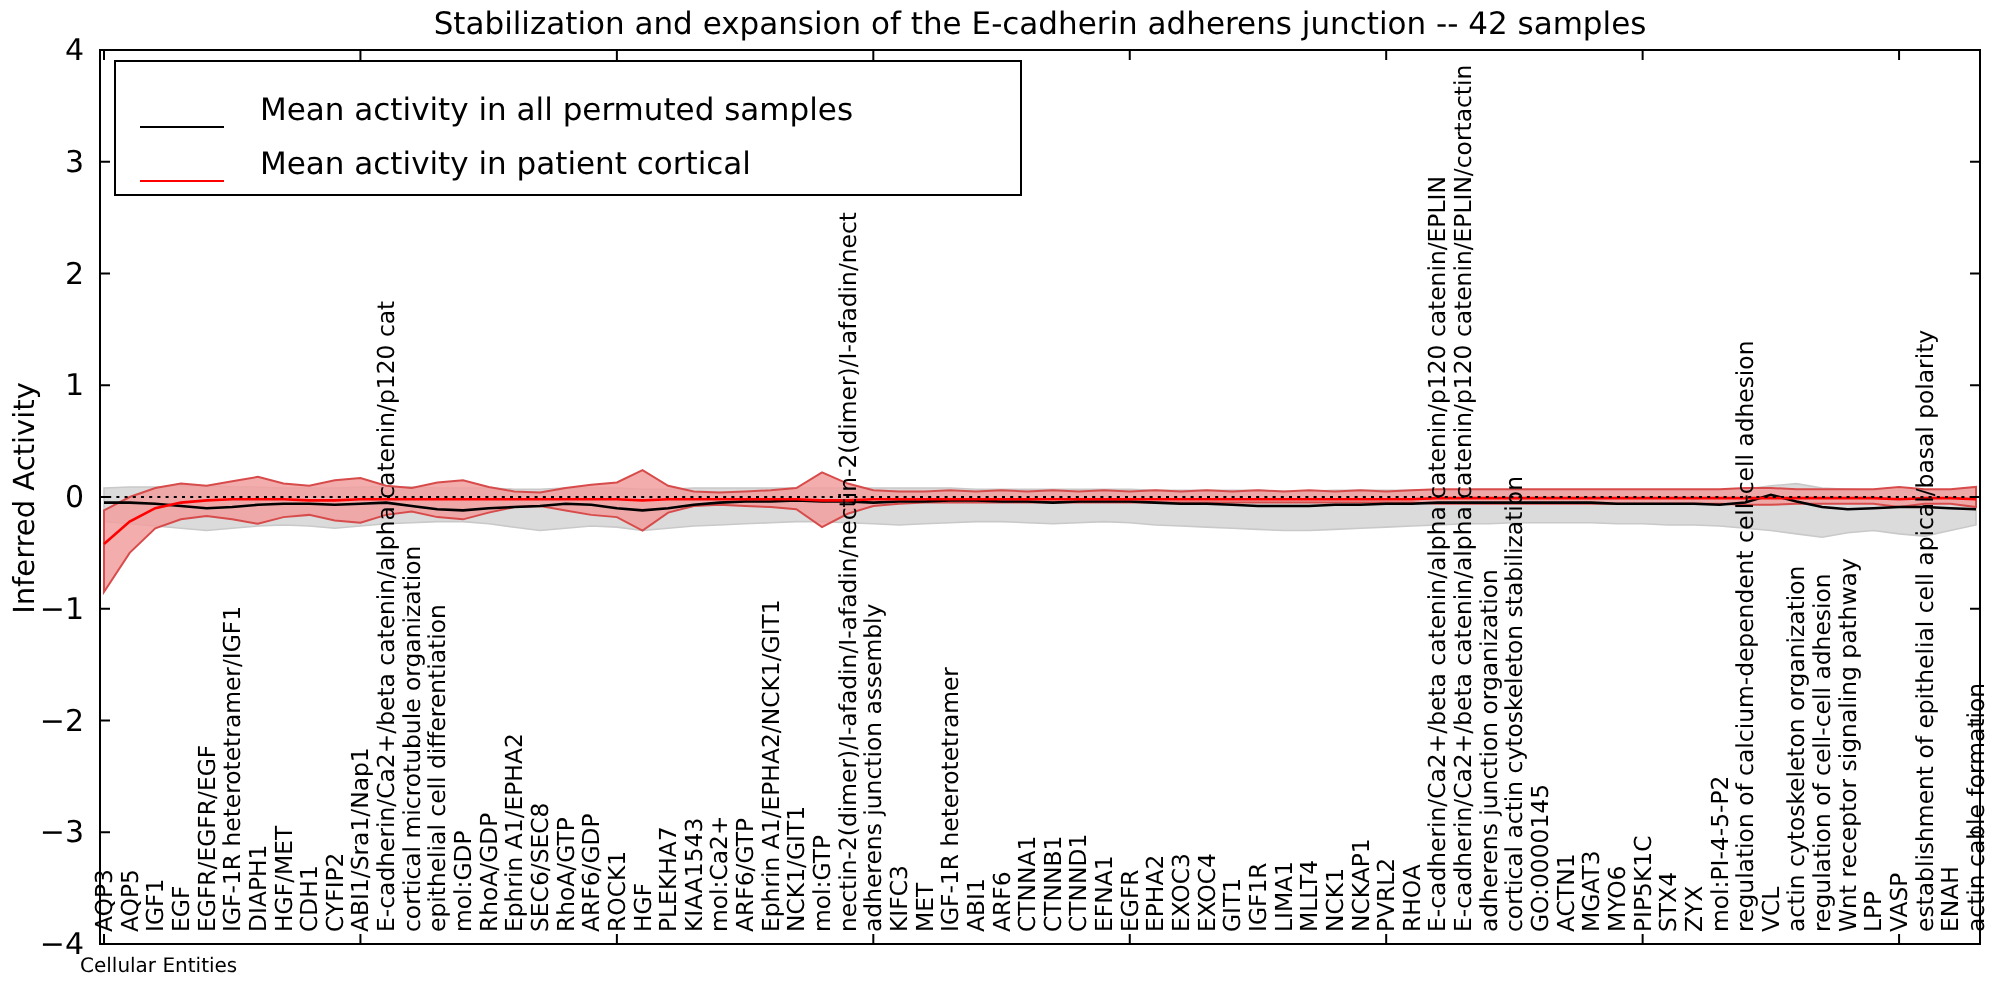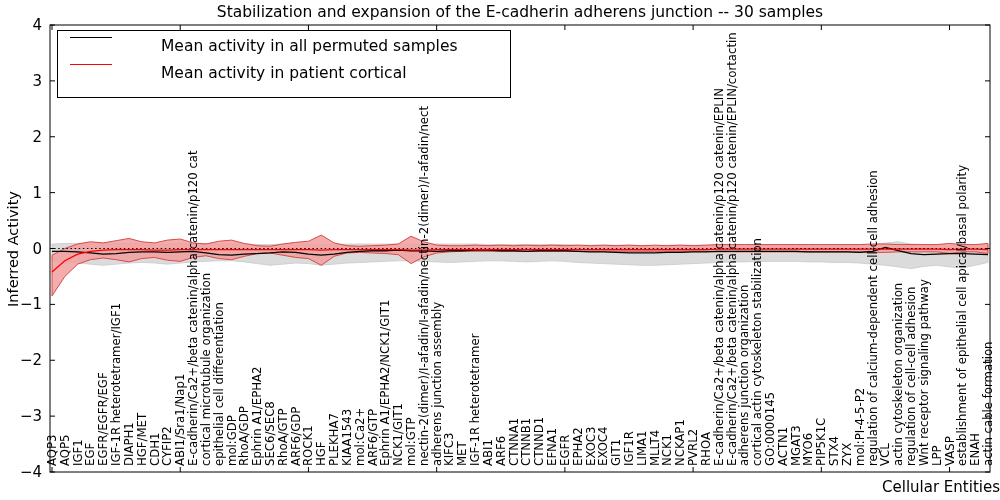--- a/index.html
+++ b/index.html
@@ -2,36 +2,36 @@
 <html><head>
 <meta charset="utf-8">
 <style>
   html,body{margin:0;padding:0;width:1000px;height:500px;background:#ffffff;overflow:hidden;
             font-family:"DejaVu Sans","Liberation Sans",sans-serif;}
   #stage{position:relative;width:1000px;height:500px;}
   .title{position:absolute;left:40px;top:3px;width:960px;text-align:center;
          font-size:15.5px;color:#000;white-space:nowrap;}
   .legend{position:absolute;left:57px;top:30px;width:440px;border:1px solid #000;
           background:#fff;padding:6px 0 6px 12px;display:flex;flex-direction:column;}
-  .legend-row{display:flex;align-items:flex-start;height:27px;gap:31px;}
+  .legend-row{display:flex;align-items:flex-end;height:27px;}
   .legend-line{display:inline-block;width:42px;border-top:1.7px solid #000;margin-right:18px;}
   .legend-label{font-size:15.5px;color:#000;white-space:nowrap;}
-  .xlabel{position:absolute;left:40px;top:478px;width:960px;text-align:right;
-          font-size:15px;color:#000;}
+  .xlabel{position:absolute;left:40px;top:478px;width:960px;text-align:left;
+          font-size:10px;color:#000;}
   .ylabel{position:absolute;left:-57px;top:241px;width:140px;text-align:center;
           transform:rotate(-90deg);font-size:14.5px;color:#000;}
   svg{position:absolute;left:0;top:0;}
   svg text{font-family:"DejaVu Sans","Liberation Sans",sans-serif;fill:#000;}
 </style>
 </head>
 <body>
 
 <div id="stage">
 
-  <div class="title">Stabilization and expansion of the E-cadherin adherens junction -- 30 samples</div>
+  <div class="title">Stabilization and expansion of the E-cadherin adherens junction -- 42 samples</div>
   <div class="ylabel">Inferred Activity</div>
   <div class="xlabel">Cellular Entities</div>
 
   <div class="legend">
     <div class="legend-row">
       <span class="legend-line" style="border-top-color: rgb(0, 0, 0);"></span>
       <span class="legend-label">Mean activity in all permuted samples</span>
     </div>
     <div class="legend-row">
       <span class="legend-line" style="border-top-color: rgb(255, 0, 0);"></span>

